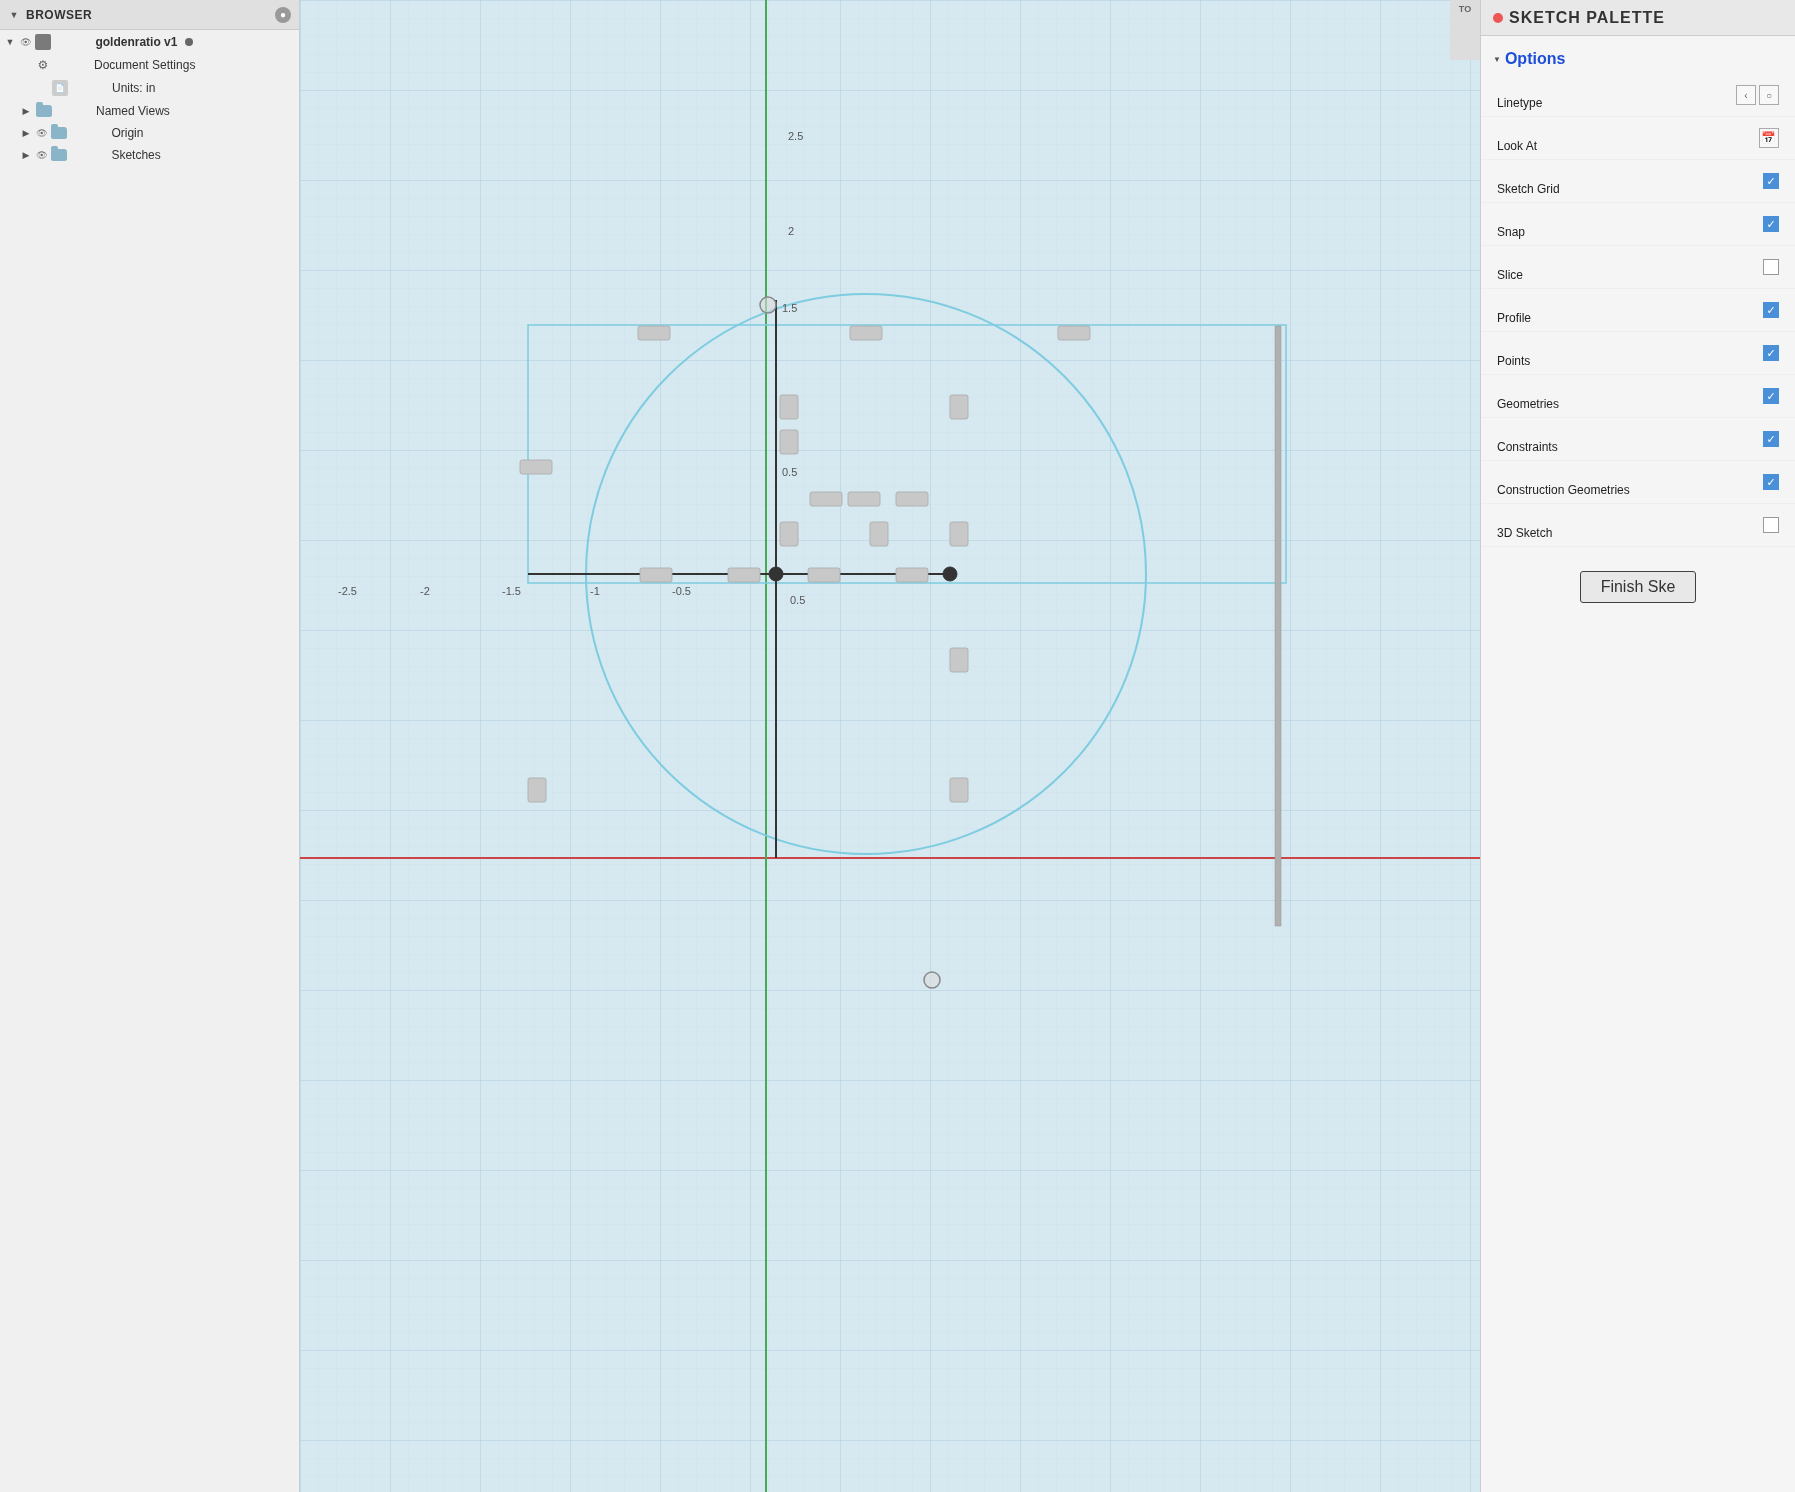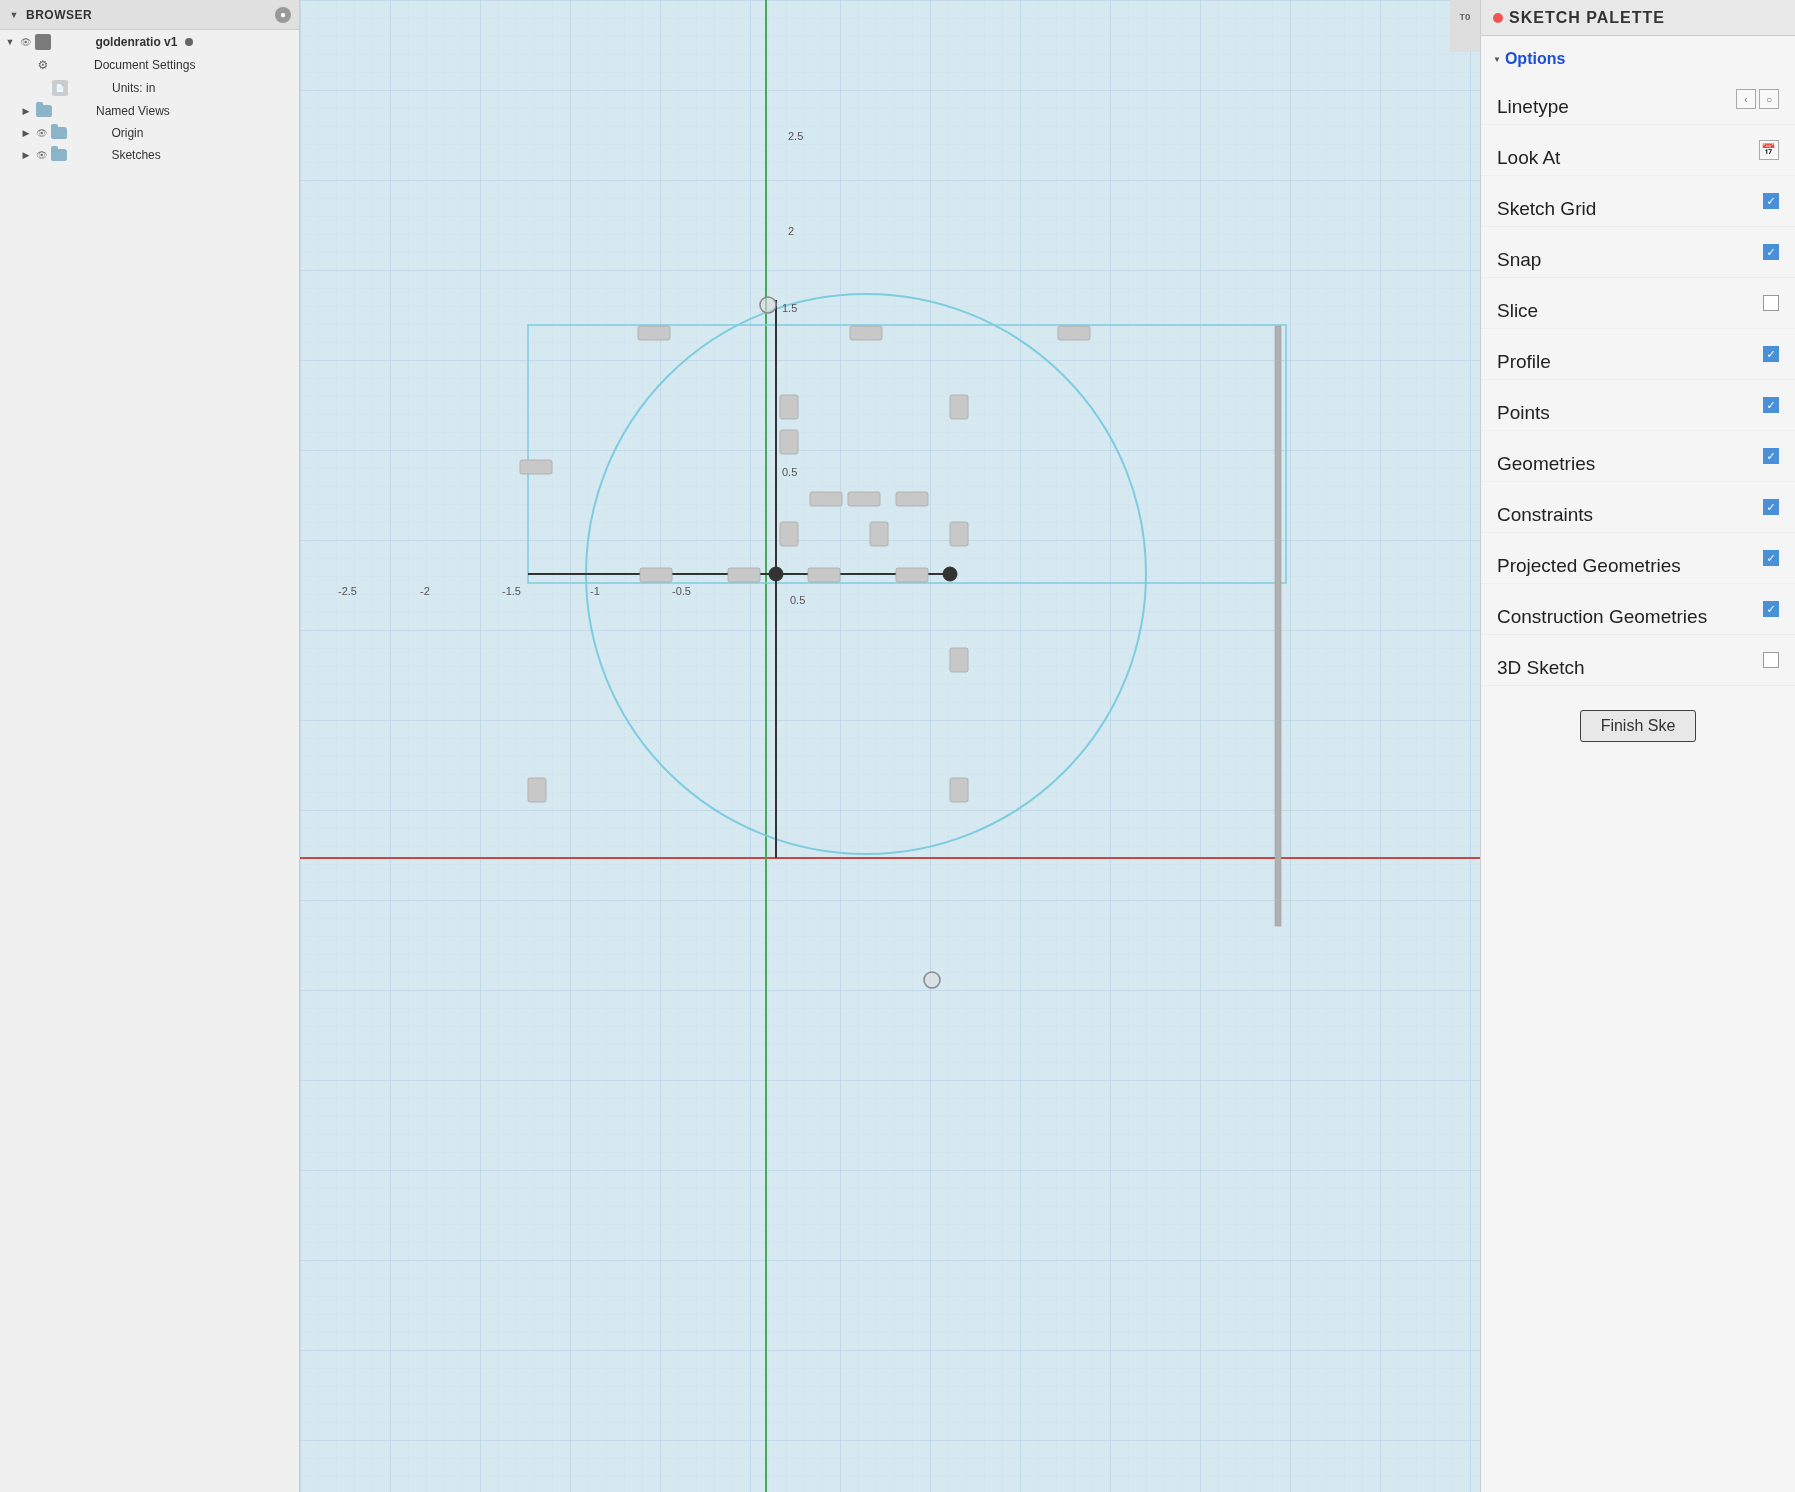--- a/index.html
+++ b/index.html
@@ -189,21 +189,21 @@
     .palette-row {
       display: flex;
       align-items: center;
       justify-content: space-between;
       padding: 6px 16px;
       border-bottom: 1px solid #eee;
       min-height: 36px;
     }
 
     .palette-label {
-      font-size: 19px;
+      font-size: 12px;
       color: #222;
       margin-top: 16px;
     }
 
     .palette-controls {
       display: flex;
       align-items: center;
       gap: 4px;
     }
 
@@ -256,26 +256,26 @@
       padding: 6px 20px;
       font-size: 16px;
       cursor: pointer;
       color: #333;
     }
 
     
     #top-corner {
       position: absolute;
       top: 0; right: 315px;
-      width: 30px; height: 52px;
+      width: 30px; height: 60px;
       background: #ddd;
       z-index: 5;
       display: flex; align-items: flex-start; justify-content: center;
-      padding-top: 13px;
-      font-size: 9px; color: #666; font-weight: bold; font-family: Liberation Mono, monospace;
+      padding-top: 4px;
+      font-size: 9px; color: #666; font-weight: bold;
     }
 
     
     .sketch-svg {
       position: absolute;
       top: 0; left: 0;
       width: 100%;
       height: 100%;
       pointer-events: none;
     }
@@ -486,26 +486,20 @@
       </div>
     </div>
 
     <div class="palette-row">
       <span class="palette-label">Constraints</span>
       <div class="palette-controls">
         <div class="checkbox checked"></div>
       </div>
     </div>
 
-    <div class="palette-row">
-      <span class="palette-label">Projected Geometries</span>
-      <div class="palette-controls">
-        <div class="checkbox checked"></div>
-      </div>
-    </div>
 
     <div class="palette-row">
       <span class="palette-label">Construction Geometries</span>
       <div class="palette-controls">
         <div class="checkbox checked"></div>
       </div>
     </div>
 
     <div class="palette-row">
       <span class="palette-label">3D Sketch</span>

